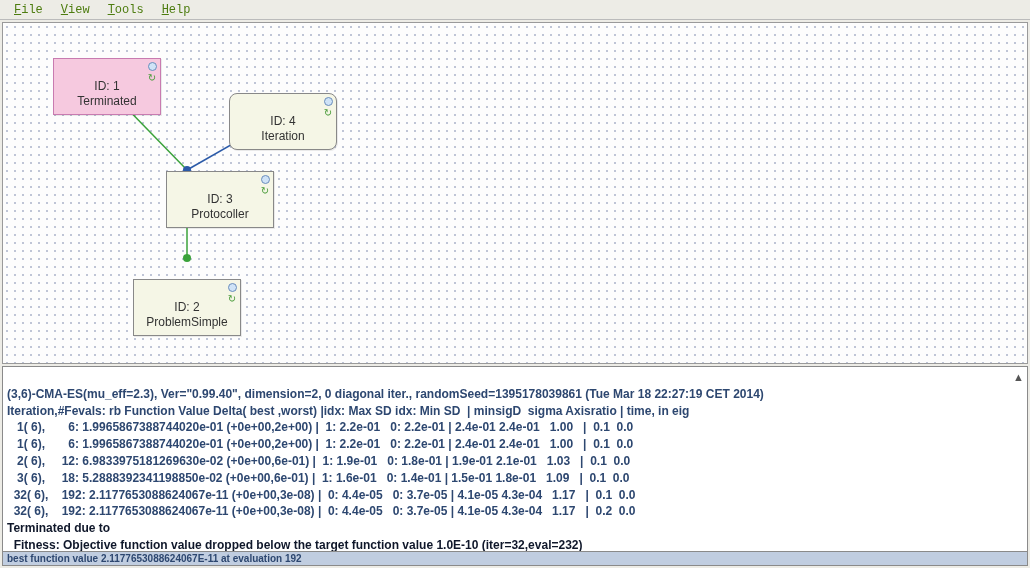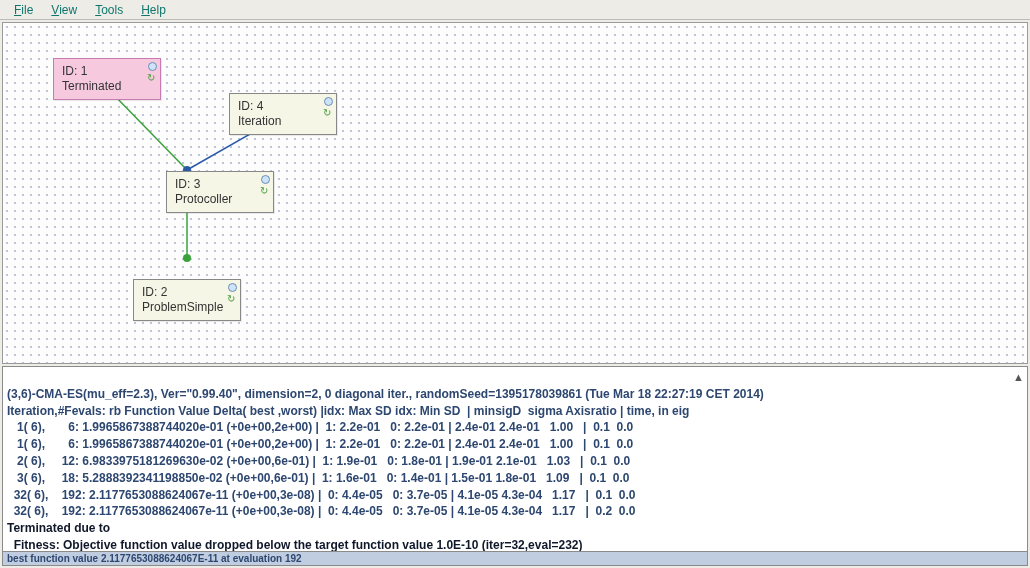--- a/index.html
+++ b/index.html
@@ -18,42 +18,44 @@
   gap: 2px;
   padding: 2px 6px;
   background: #edece6;
   border-bottom: 1px solid #bbb;
   height: 20px;
   align-items: center;
 }
 .menubar .menu-item {
   padding: 1px 8px;
   cursor: default;
-  color: #0f766e;
+  color: #4d7c0f;
+  font-family: Liberation Mono, monospace;
 }
 .menubar .menu-item .ul { text-decoration: underline; }
 .canvas {
   flex: 1;
   background: #fdfdfd;
   background-image: radial-gradient(circle, #bfc5d6 0.8px, transparent 0.8px);
   background-size: 8px 8px;
   position: relative;
   border: 1px solid #9a9a9a;
   margin: 2px;
 }
 .node {
   position: absolute;
   border: 1px solid #888;
   background: #f5f6e6;
-  padding: 5px 8px 5px 8px;
+  padding: 20px 8px 5px 8px;
   font-size: 12px;
   color: #333;
   line-height: 1.25;
   box-shadow: 1px 1px 0 rgba(0,0,0,.08);
   min-width: 108px;
+  text-align: center;
 }
 .node.pink { background: #f6c9df; border-color: #c87bb0; }
 .node .row1 { font-weight: normal; }
 .node .icons {
   position: absolute;
   right: 3px;
   top: 3px;
   display: flex;
   flex-direction: column;
   gap: 2px;
@@ -136,21 +138,21 @@
 
   <div class="node pink" style="left:50px; top:35px;">
     <div class="row1">ID: 1</div>
     <div>Terminated</div>
     <div class="icons">
       <span class="icon-circle"></span>
       <span class="icon-refresh">↻</span>
     </div>
   </div>
 
-  <div class="node" style="left:226px; top:70px;">
+  <div class="node" style="left:226px; top:70px;border-radius:8px;">
     <div class="row1">ID: 4</div>
     <div>Iteration</div>
     <div class="icons">
       <span class="icon-circle"></span>
       <span class="icon-refresh">↻</span>
     </div>
   </div>
 
   <div class="node" style="left:143px; top:148px;margin-left:20px;">
     <div class="row1">ID: 3</div>

